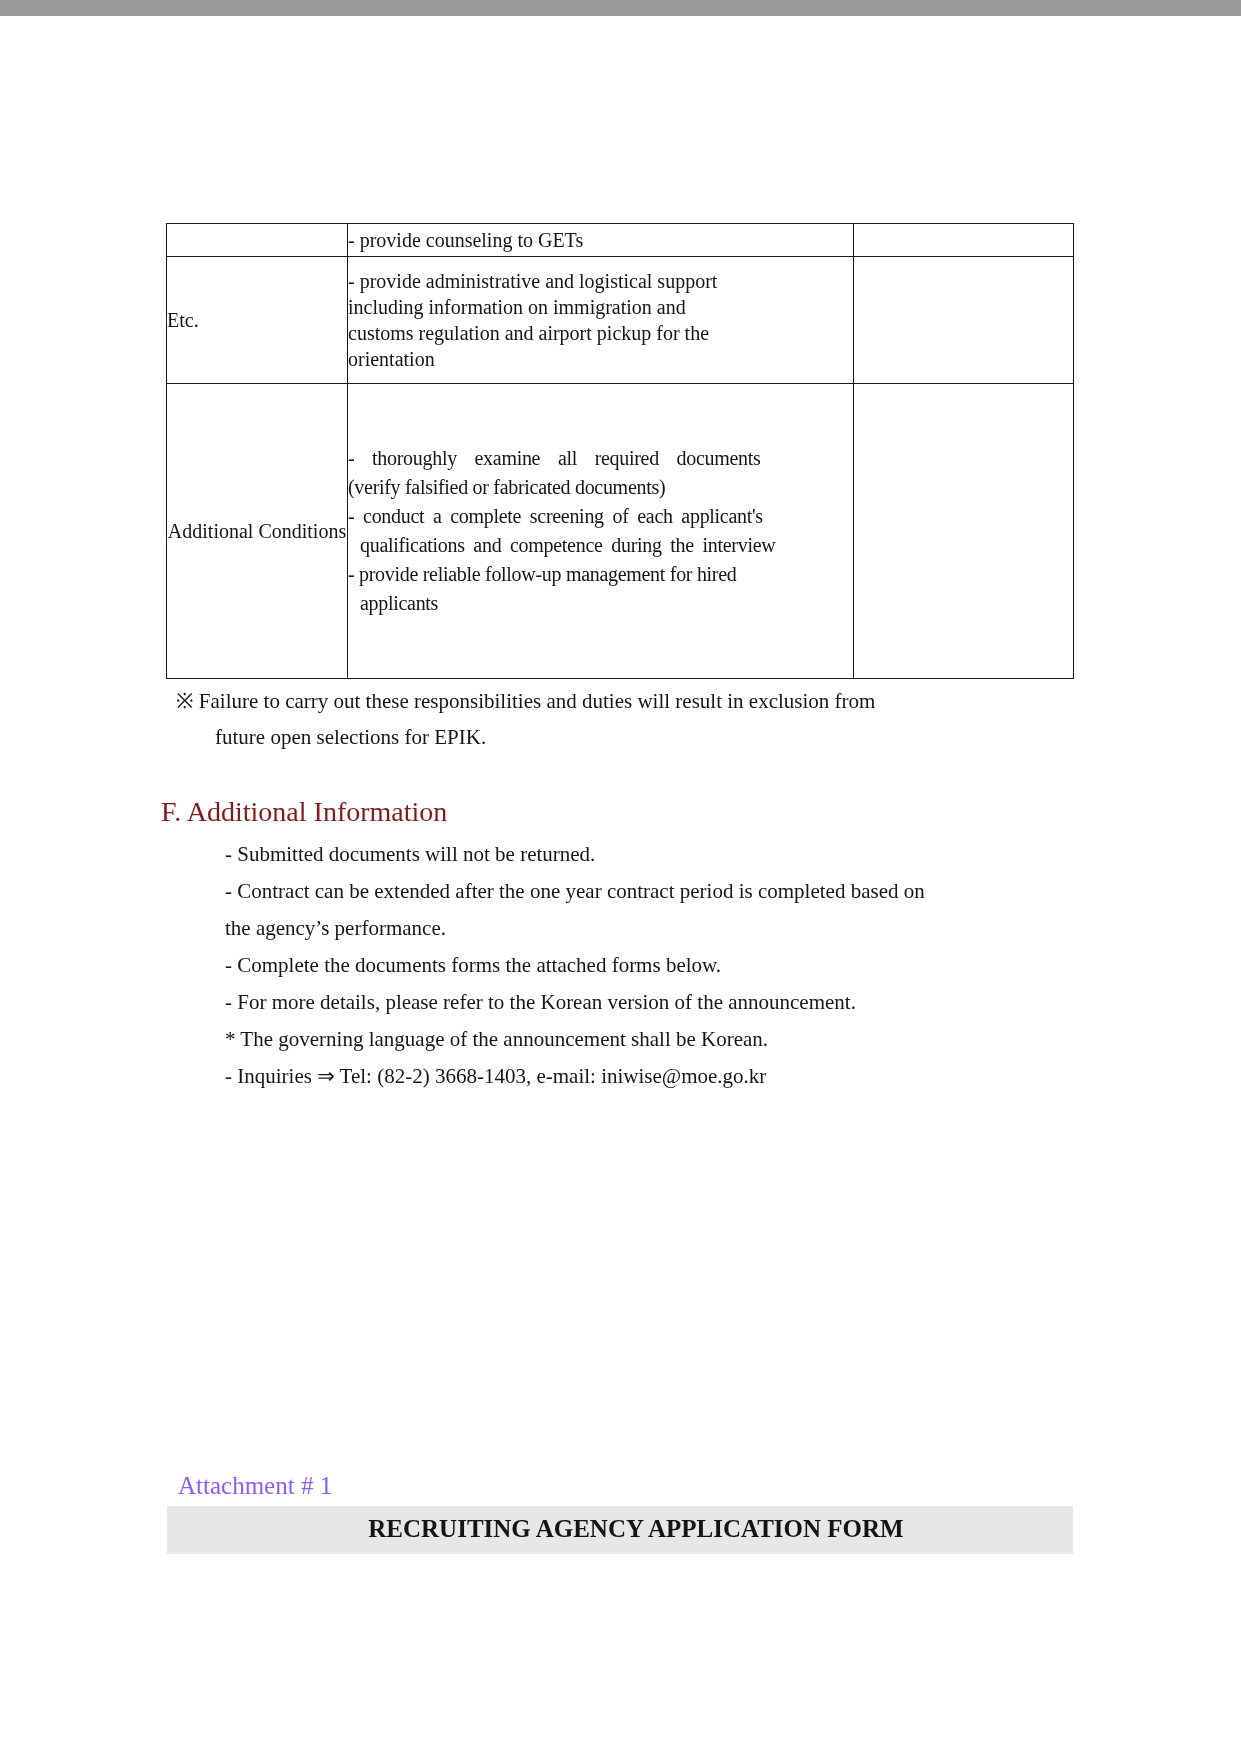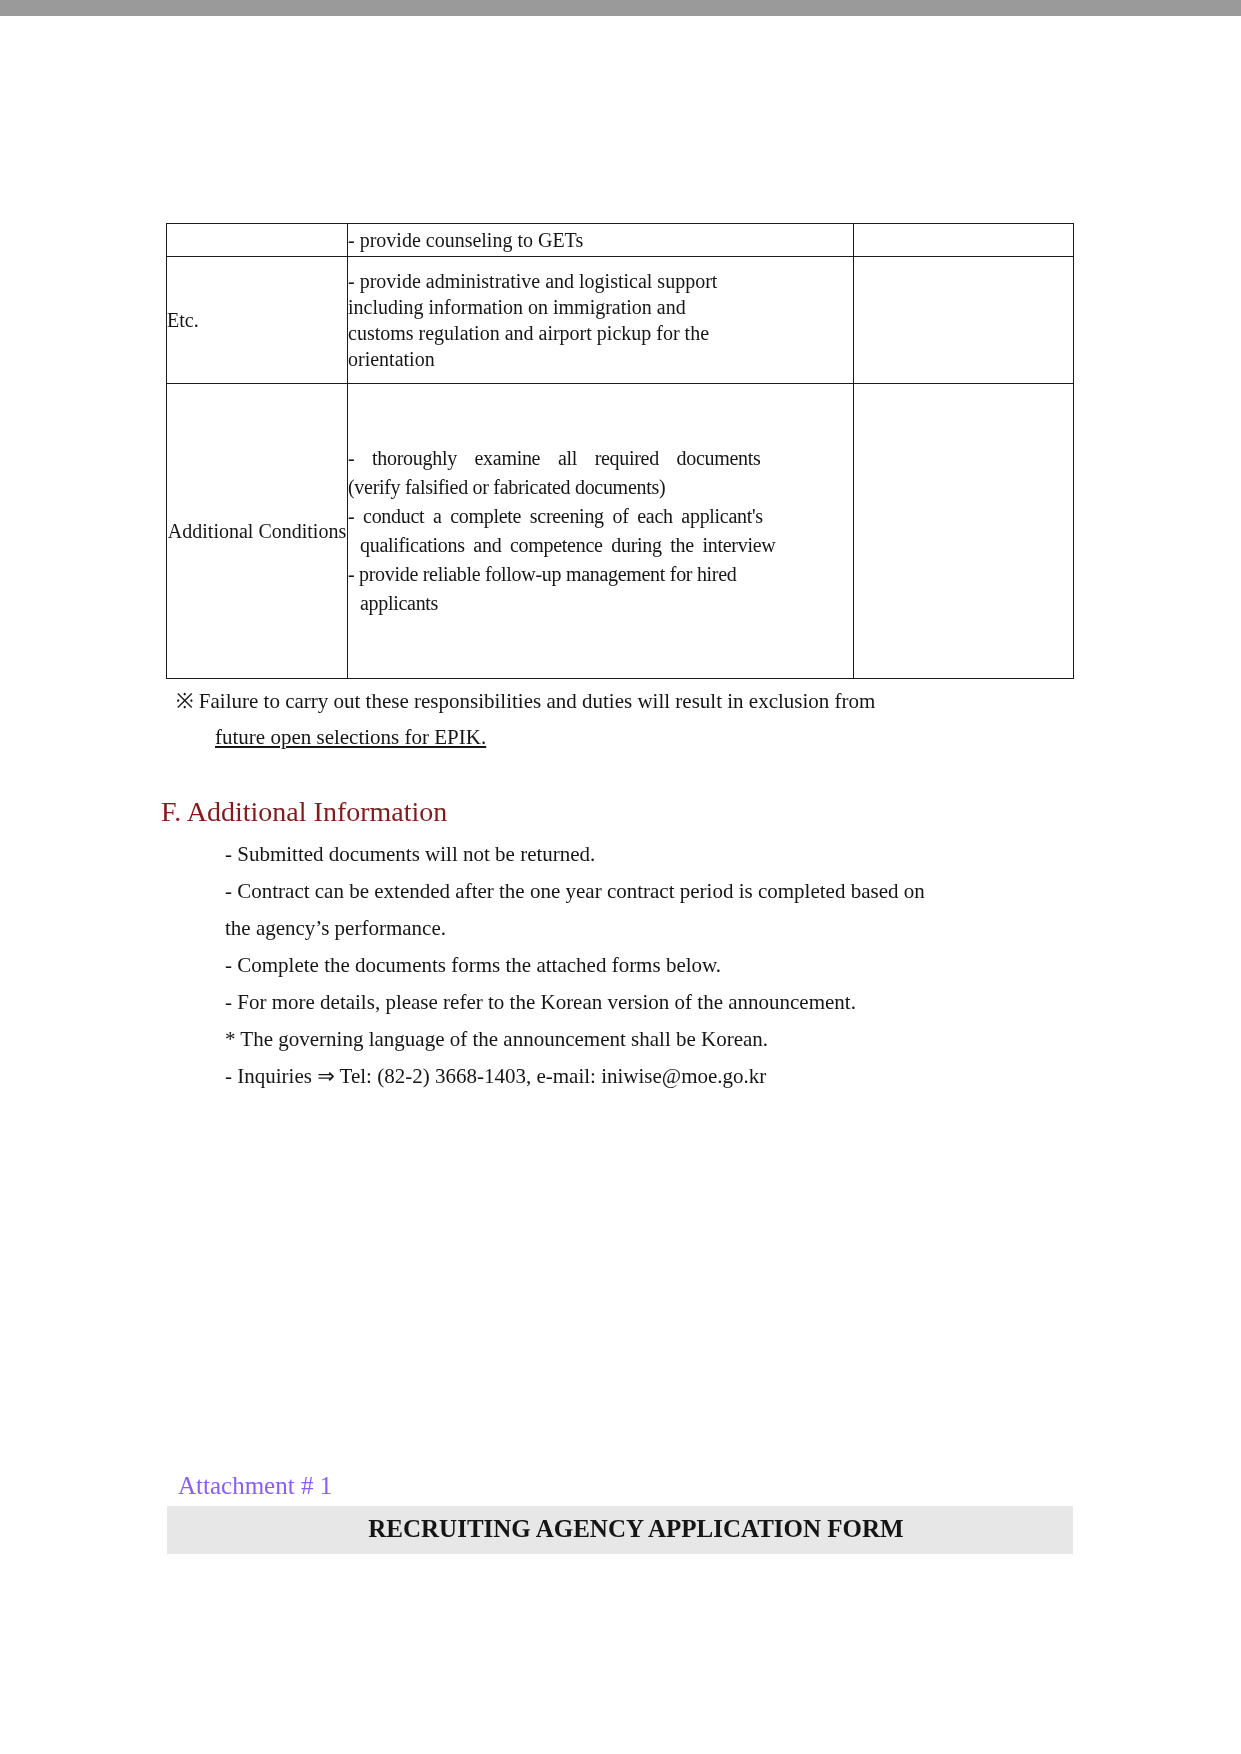--- a/index.html
+++ b/index.html
@@ -24,21 +24,21 @@
   td.lbl { padding-left:10px; line-height:27px;border-radius:10px; }
   td.cnt { padding-left:7px; padding-right:9px; }
   .r1 td.cnt .ln { line-height:26px; }
   .r2 td.cnt .ln { line-height:29px; letter-spacing:-0.3px; }
   .r0 td.cnt .ln { line-height:24px; }
   .jw  { word-spacing:13px; }   
   .jm  { word-spacing:4px;  }   
   .ind { padding-left:12px; }   
   
   .note { position:absolute; left:176px; top:667px; font-size:21px; line-height:36px; color:#161616; white-space:nowrap; }
-  .note .l2 { padding-left:39px;text-decoration:underline; }
+  .note .l2 { padding-left:39px; }
   
   .sec-heading { position:absolute; left:161px; top:780px; font-size:28px; font-weight:normal; color:#7f1d1d; }
   .bullets { position:absolute; left:225px; top:820px; font-size:21px; line-height:37px; color:#161616; }
   .bullets .bl { white-space:nowrap; }
   
   .attach-label { position:absolute; left:178px; top:1457px; font-size:25px; line-height:26px; color:#8b5cf6; }
   .attach-bar {
     position:absolute; left:167px; top:1490px; width:906px; height:48px;
     text-align:center; font-size:25px; font-weight:bold; line-height:46px;
     color:#151515;

